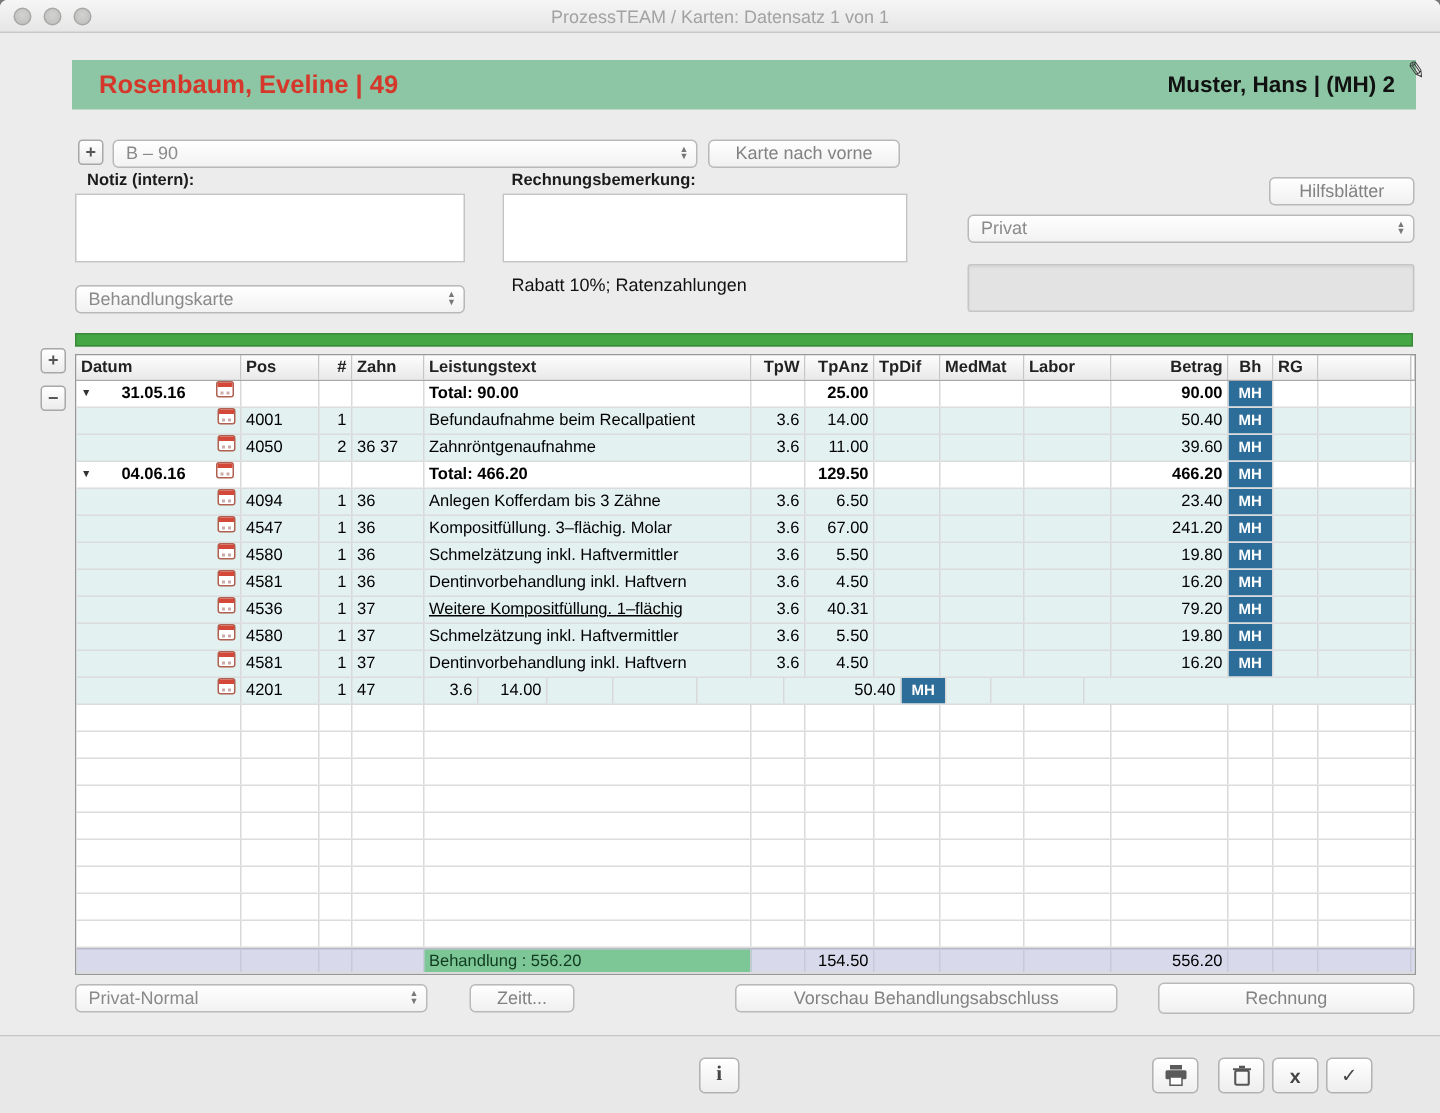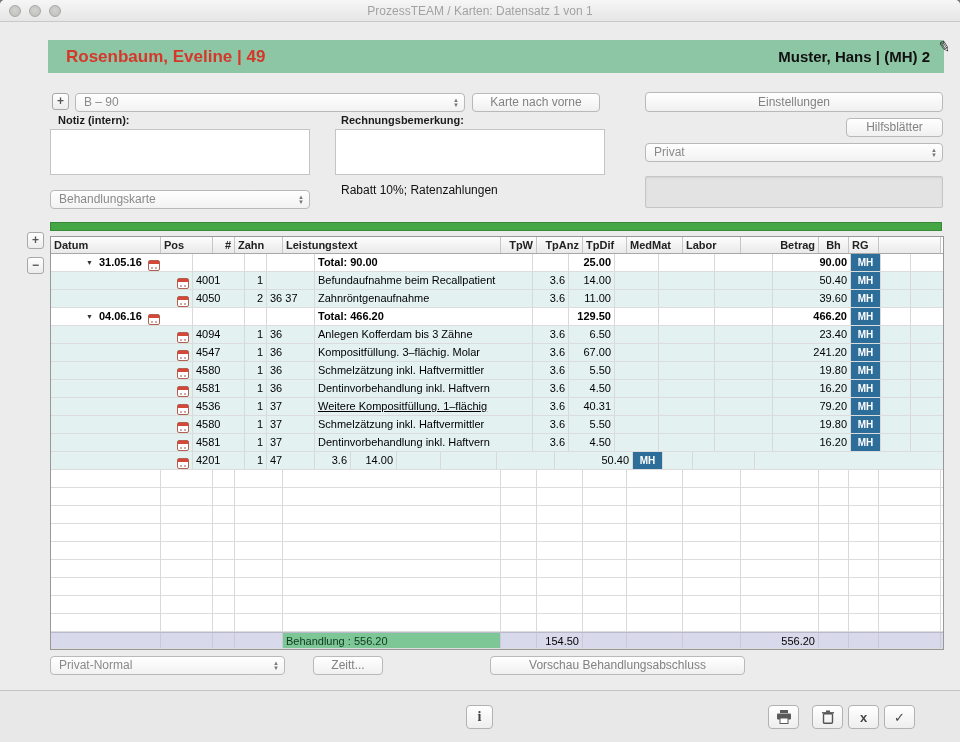--- a/index.html
+++ b/index.html
@@ -41,21 +41,21 @@
   .cell{height:100%;border-right:1px solid #d9d9d9;padding:0 3px;line-height:17px;white-space:nowrap;overflow:hidden;flex:none;}
   .hcell{background:linear-gradient(#fdfdfd,#e9e9e9);border-right:1px solid #c6c6c6;font-weight:bold;color:#222;}
   .item-row{background:var(--row-teal);}
   .date-row{background:#fff;font-weight:bold;}
   .empty-row{background:#fff;}
   .summary-row{background:var(--summary-lavender);height:17px;border-top:1px solid #b9b9c9;}
   .summary-row .cell{border-right:1px solid #c9c9da;}
   .sum-green{background:var(--summary-green);color:#103a20;}
   .bhcell{padding:0;}
   .mh{display:block;height:100%;background:var(--mh-blue);color:#fff;font-weight:bold;text-align:center;line-height:17px;font-size:10px;}
-  .datum{display:flex;align-items:flex-end;gap:6px;margin-left:32px;}
+  .datum{display:flex;align-items:flex-start;gap:20px;}
   .datum.icon-right{justify-content:flex-end;}
   .tri{font-size:7px;color:#333;flex:none;}
   .cal{display:inline-block;width:12px;height:11px;background:#fff;border:1px solid #b06050;border-radius:2px;position:relative;flex:none;}
   .cal::before{content:'';position:absolute;left:0;right:0;top:0;height:3px;background:#d4483a;}
   .cal::after{content:'';position:absolute;left:2px;top:6px;width:2px;height:2px;background:#caa;box-shadow:4px 0 0 #caa;}
 
   
   .divider{position:absolute;left:0;top:690px;width:960px;height:1px;background:#c4c4c4;}
   .bottombar{position:absolute;left:0;top:691px;width:960px;height:51px;background:#e8e8e8;}
   .iconbtn{position:absolute;top:705px;width:31px;height:24px;background:linear-gradient(#fff,#eee);border:1px solid #b2b2b2;border-radius:4px;display:flex;align-items:center;justify-content:center;cursor:pointer;color:#454545;font-weight:bold;}
@@ -83,21 +83,20 @@
 
   <div class="sqbtn" style="left:52px;top:93px;">+</div>
   <div class="combo" style="left:75px;top:93px;width:390px;height:19px;">
     <span>B – 90</span>
     <span class="chev">
         <span>▲</span>
         <span>▼</span>
       </span>
   </div>
   <div class="btn" style="left:472px;top:93px;width:128px;height:19px;">Karte nach vorne</div>
-  <div class="btn" style="left:645px;top:92px;width:298px;height:20px;line-height:18px;">Einstellungen</div>
 
   <div class="lbl" style="left:58px;top:114px;">Notiz (intern):</div>
   <div class="lbl" style="left:341px;top:114px;">Rechnungsbemerkung:</div>
   <div class="btn" style="left:846px;top:118px;width:97px;height:19px;text-align:center;">Hilfsblätter</div>
 
   <textarea class="tarea" style="left: 50px; top: 129px; width: 260px; height: 46px;"></textarea>
   <textarea class="tarea" style="left: 335px; top: 129px; width: 270px; height: 46px;"></textarea>
 
   <div class="combo" style="left:645px;top:143px;width:298px;height:19px;">
     <span>Privat</span>
@@ -547,20 +546,21 @@
 
   <div class="combo" style="left:50px;top:656px;width:235px;height:19px;">
     <span>Privat-Normal</span>
     <span class="chev">
         <span>▲</span>
         <span>▼</span>
       </span>
   </div>
   <div class="btn" style="left:313px;top:656px;width:70px;height:19px;">Zeitt...</div>
   <div class="btn" style="left:490px;top:656px;width:255px;height:19px;">Vorschau Behandlungsabschluss</div>
+  <div class="btn" style="left:772px;top:655px;width:171px;height:21px;line-height:19px;">Rechnung</div>
 
   <div class="divider"></div>
   <div class="bottombar"></div>
   <div class="iconbtn infobtn">
       <span>i</span>
     </div>
   <div class="iconbtn" style="left:768px;">
     <svg width="16" height="14" viewBox="0 0 16 14">
         <rect x="4" y="0" width="8" height="3" fill="#5a5a5a"></rect>
         <rect x="1" y="3.5" width="14" height="6" rx="1" fill="#5a5a5a"></rect>

